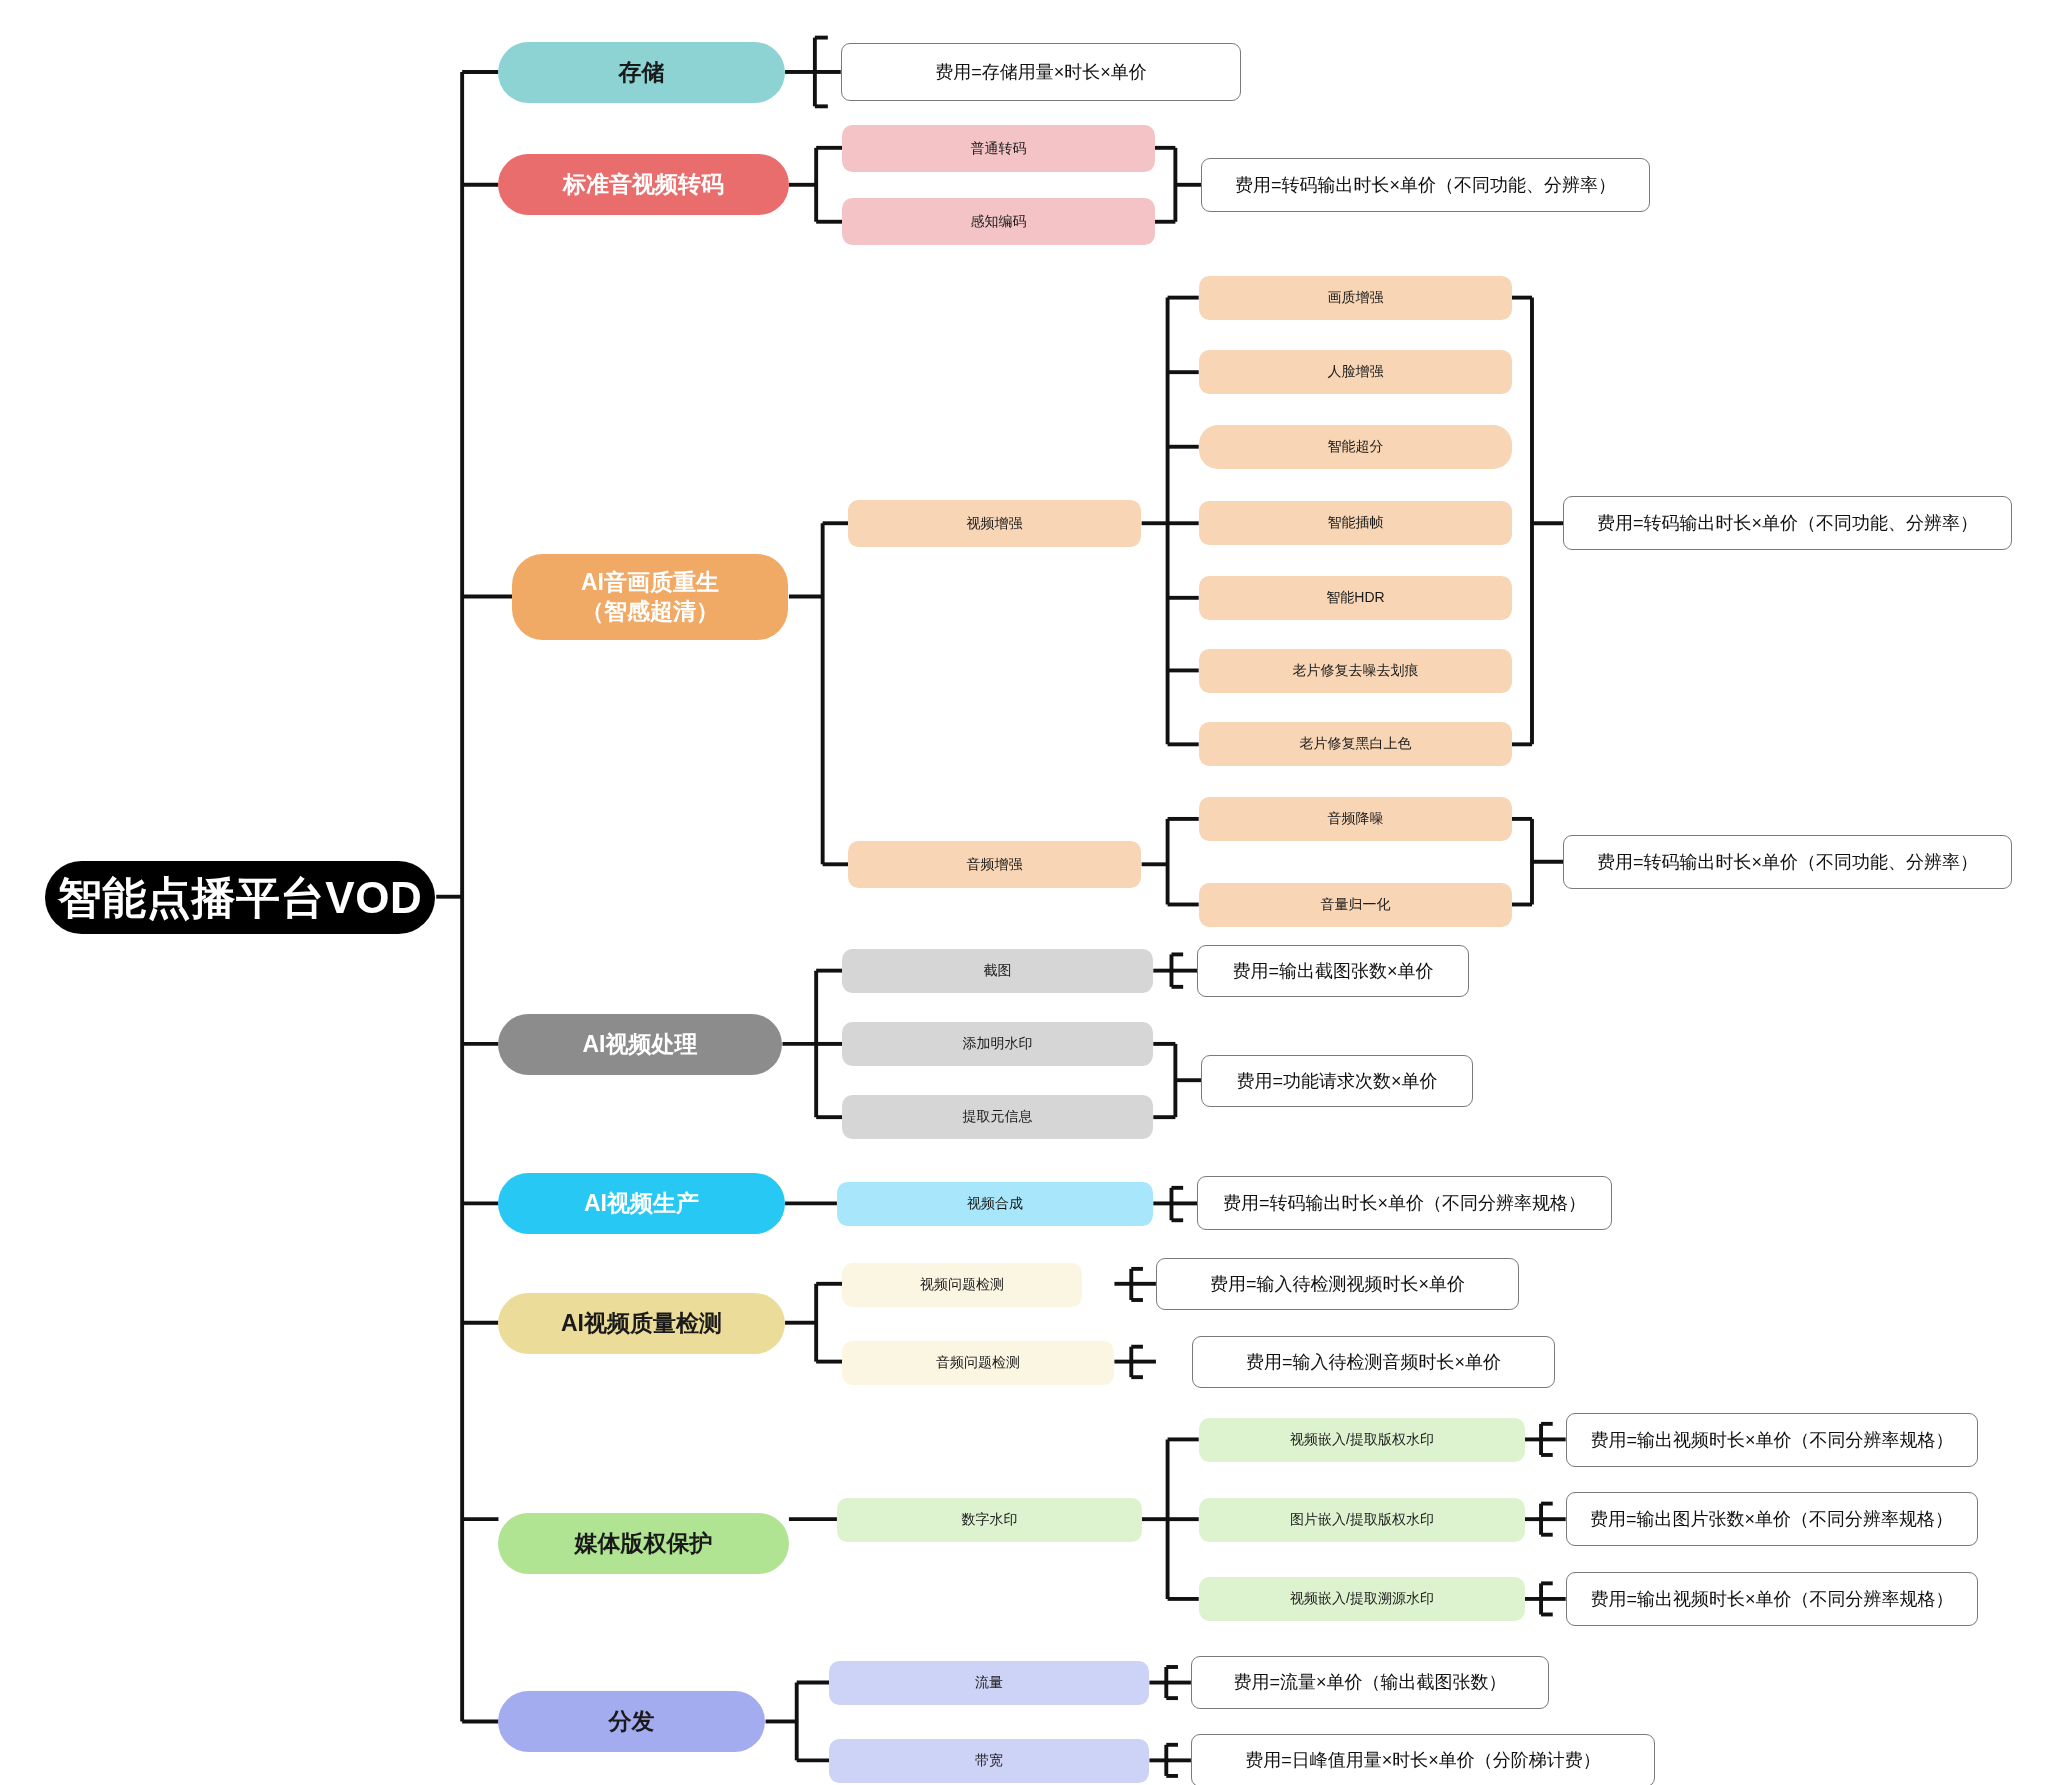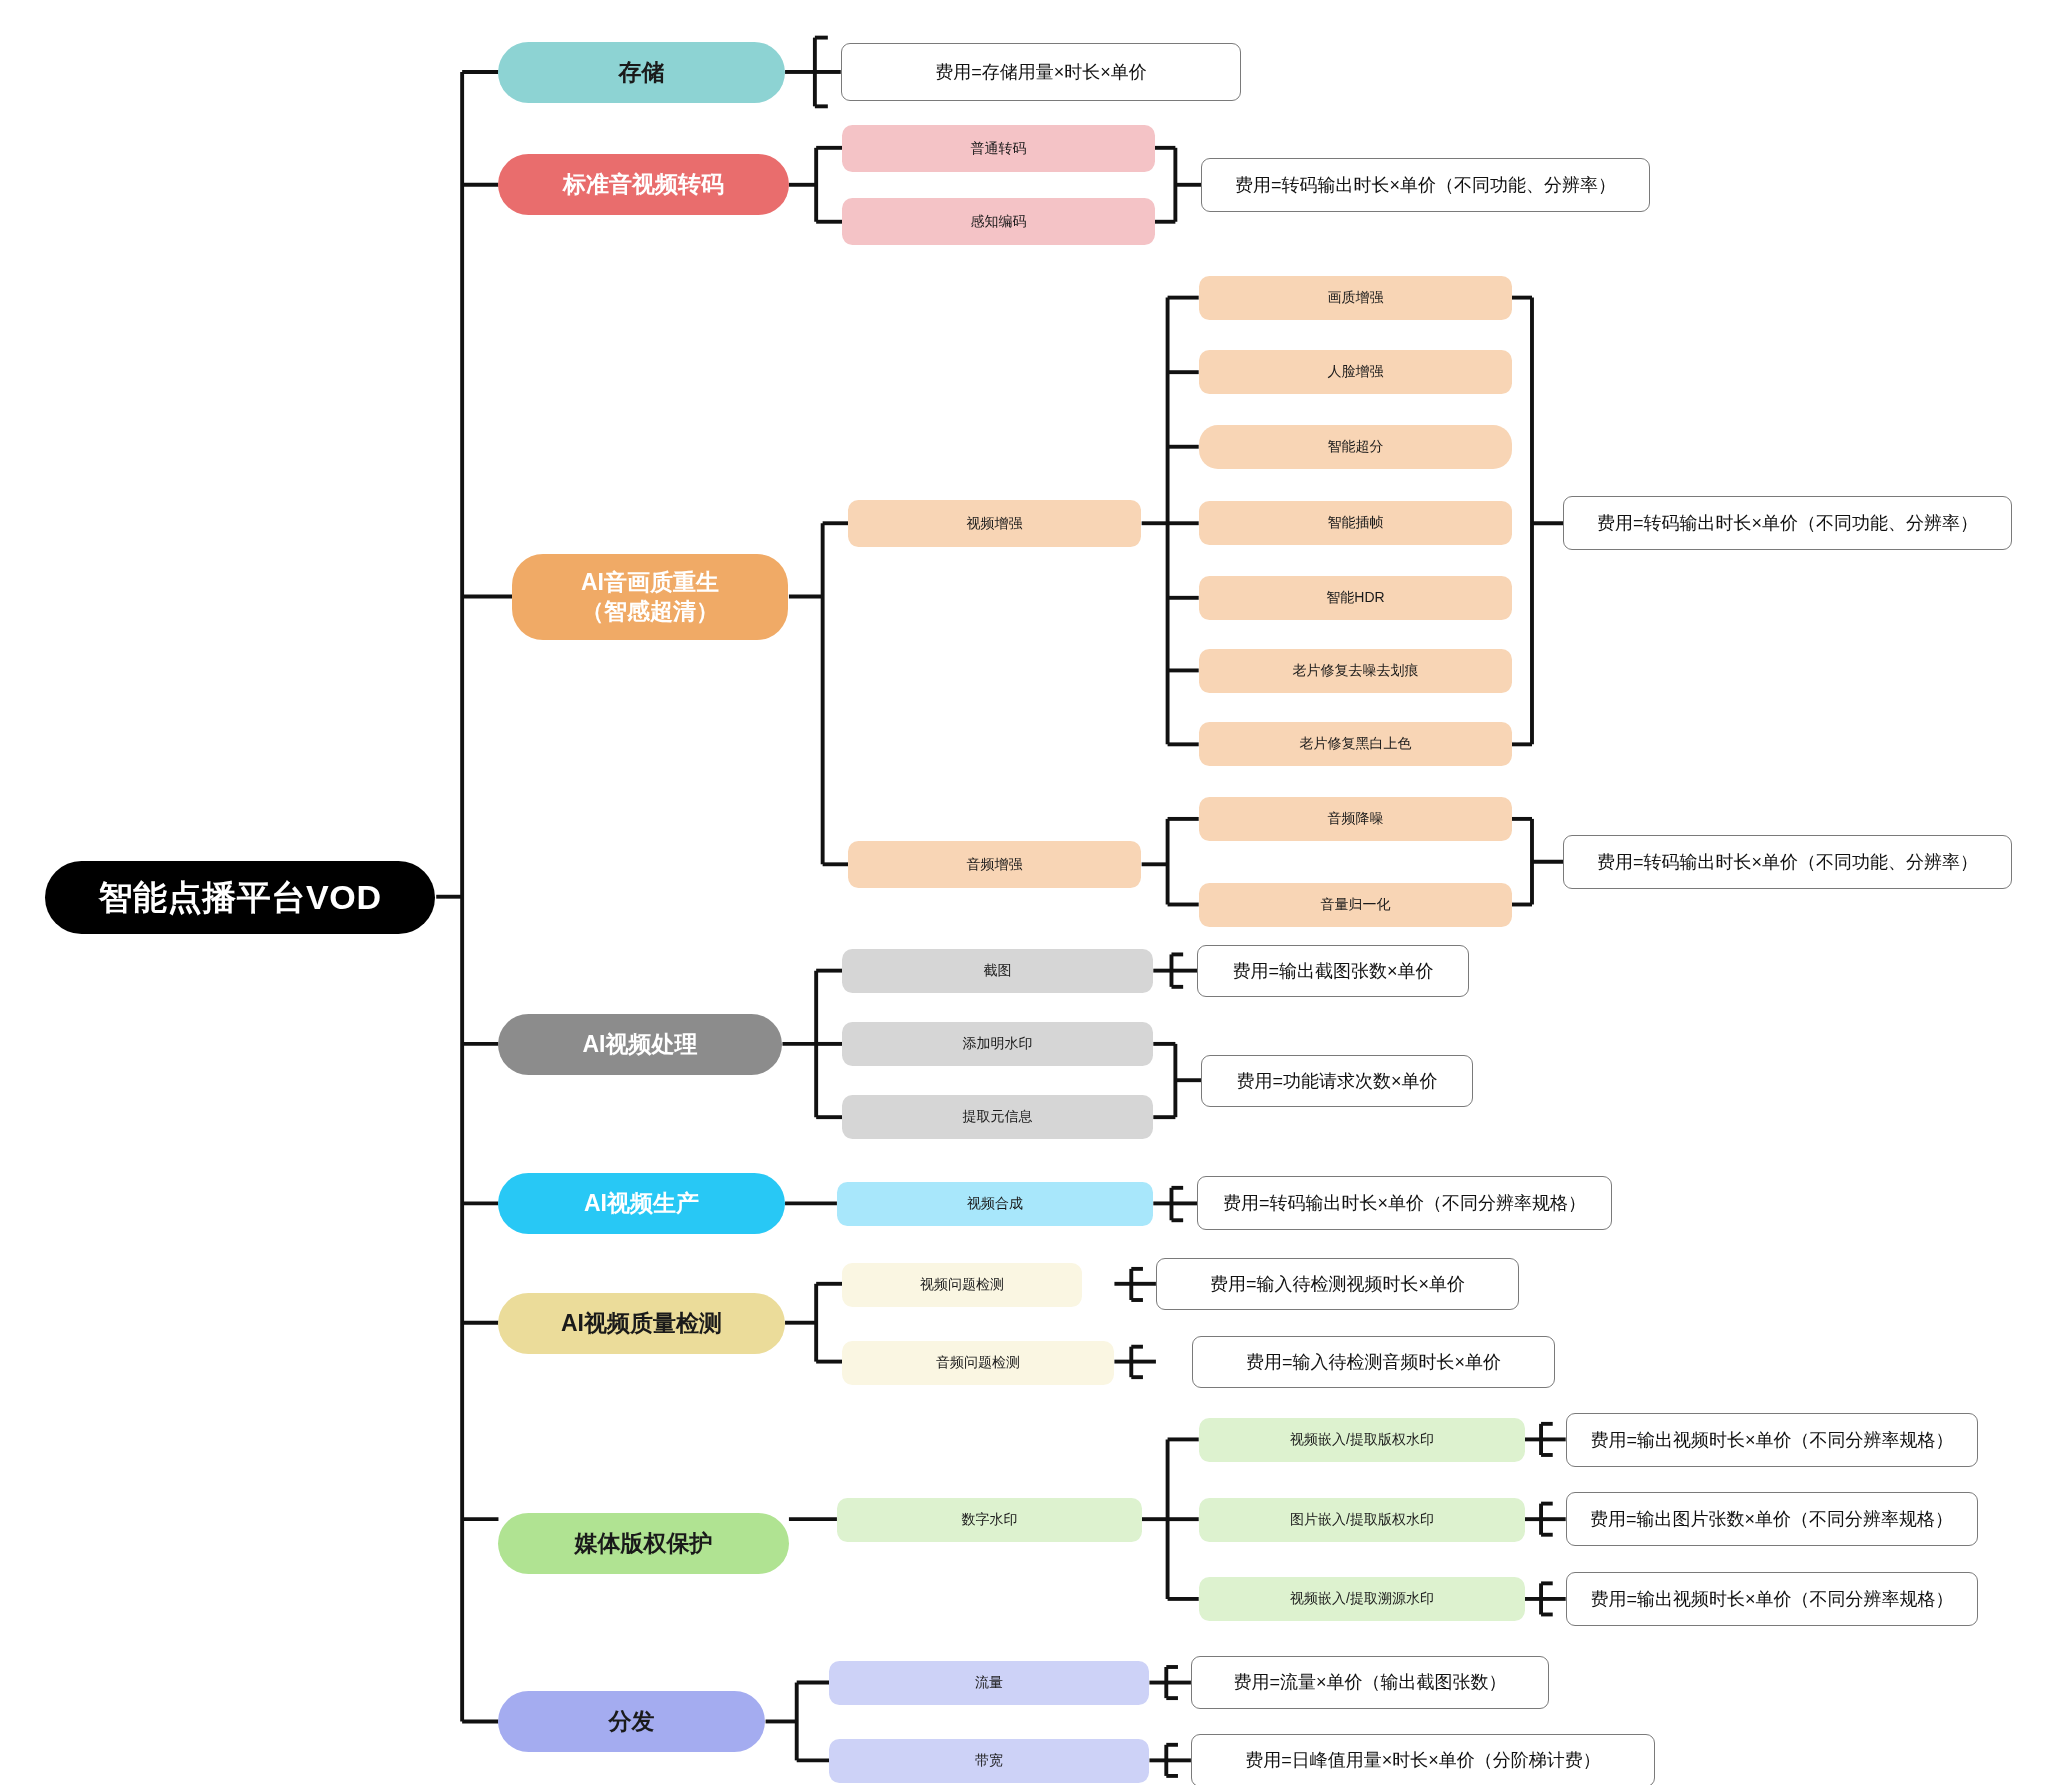--- a/index.html
+++ b/index.html
@@ -30,21 +30,21 @@
     justify-content: center;
     text-align: center;
     line-height: 1.25;
     white-space: pre-line;
   }
   
   .root {
     background: #000000;
     color: #ffffff;
     border-radius: 45px;
-    font-size: 34px;
+    font-size: 44px;
     font-weight: bold;
     letter-spacing: 0.6px;
   }
   
   .l1 {
     border-radius: 31px;
     font-size: 23px;
     font-weight: bold;
   }
   .l1.teal    { background: #8DD3D3; color: #1a1a1a; }

